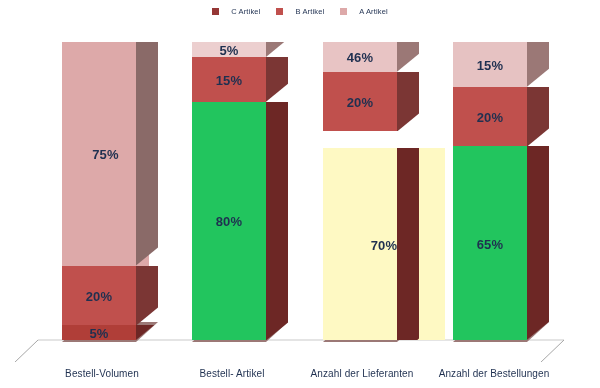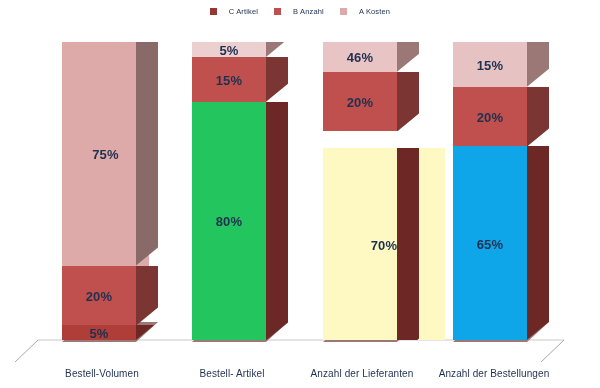--- a/index.html
+++ b/index.html
@@ -122,25 +122,25 @@
 
 <div id="chart-root">
 
   <div id="legend">
     <div class="legend-entry">
       <span class="legend-swatch" style="background:#953735;"></span>
       <span class="legend-label">C Artikel</span>
     </div>
     <div class="legend-entry">
       <span class="legend-swatch" style="background:#c0504d;"></span>
-      <span class="legend-label">B Anzahl</span>
+      <span class="legend-label">B Artikel</span>
     </div>
     <div class="legend-entry">
       <span class="legend-swatch" style="background:#dda9a9;"></span>
-      <span class="legend-label">A Kosten</span>
+      <span class="legend-label">A Artikel</span>
     </div>
   </div>
 
   <div id="plot-area">
 
     <svg id="floor-svg" width="600" height="340">
 
       <line x1="38" y1="318" x2="564" y2="318" stroke="#c9c9c9" stroke-width="1"></line>
 
       <line x1="38" y1="318" x2="14" y2="341" stroke="#a6a6a6" stroke-width="1"></line>
@@ -281,21 +281,21 @@
 
         <div class="seg" style="bottom:193.7px; height:59.6px; width:74px; background:#c0504d;">
           <div class="seg-front">
             <span class="seg-label">20%</span>
           </div>
           <svg class="seg-side" width="22" height="59.6" style="left:74px;">
             <polygon points="0,0 22,-18 22,41.6 0,59.6" fill="#7b3634"></polygon>
           </svg>
         </div>
 
-        <div class="seg" style="bottom:0; height:193.7px; width:74px; background:#0ea5e9;">
+        <div class="seg" style="bottom:0; height:193.7px; width:74px; background:#22c55e;">
           <div class="seg-front">
             <span class="seg-label">65%</span>
           </div>
           <svg class="seg-side" width="22" height="193.7" style="left:74px;">
             <polygon points="0,0 22,-18 22,175.7 0,193.7" fill="#6d2725"></polygon>
           </svg>
         </div>
       </div>
     </div>
 

